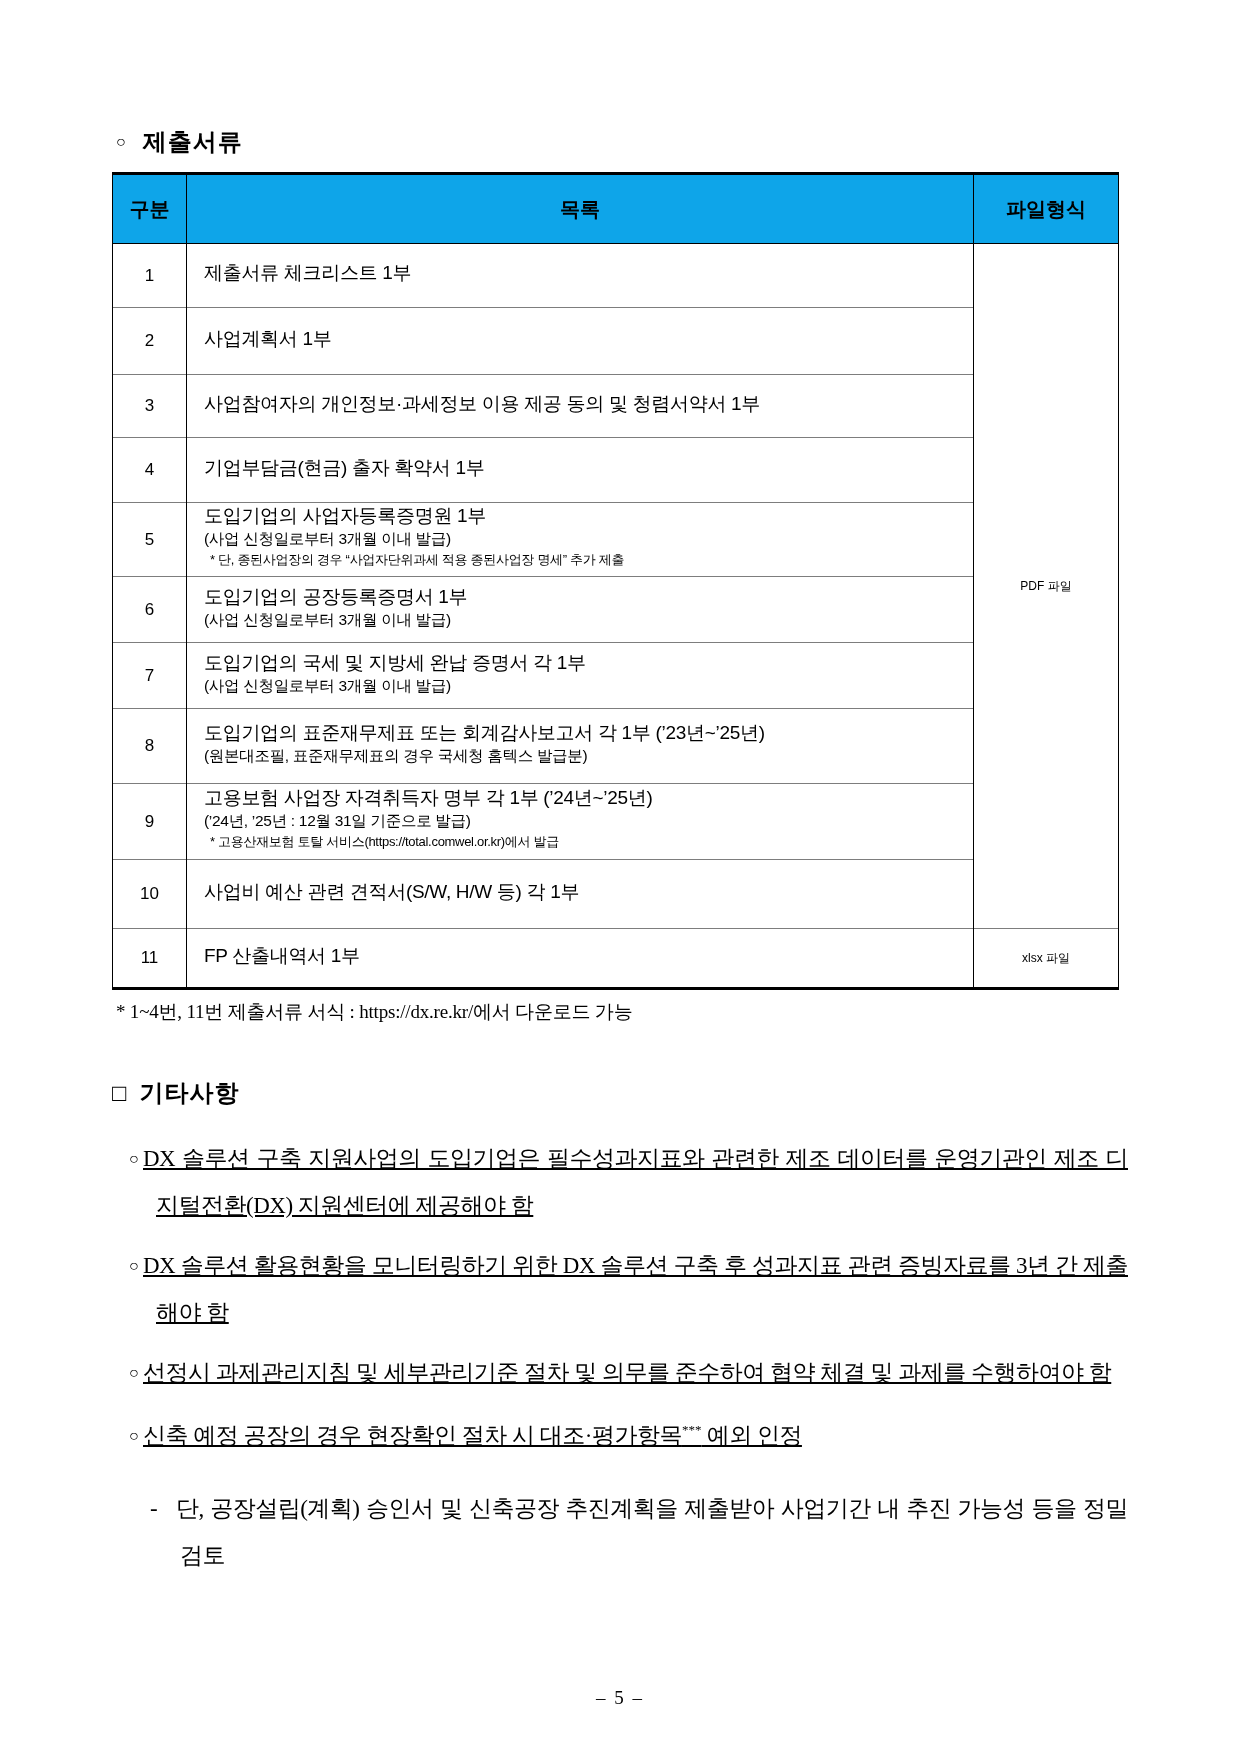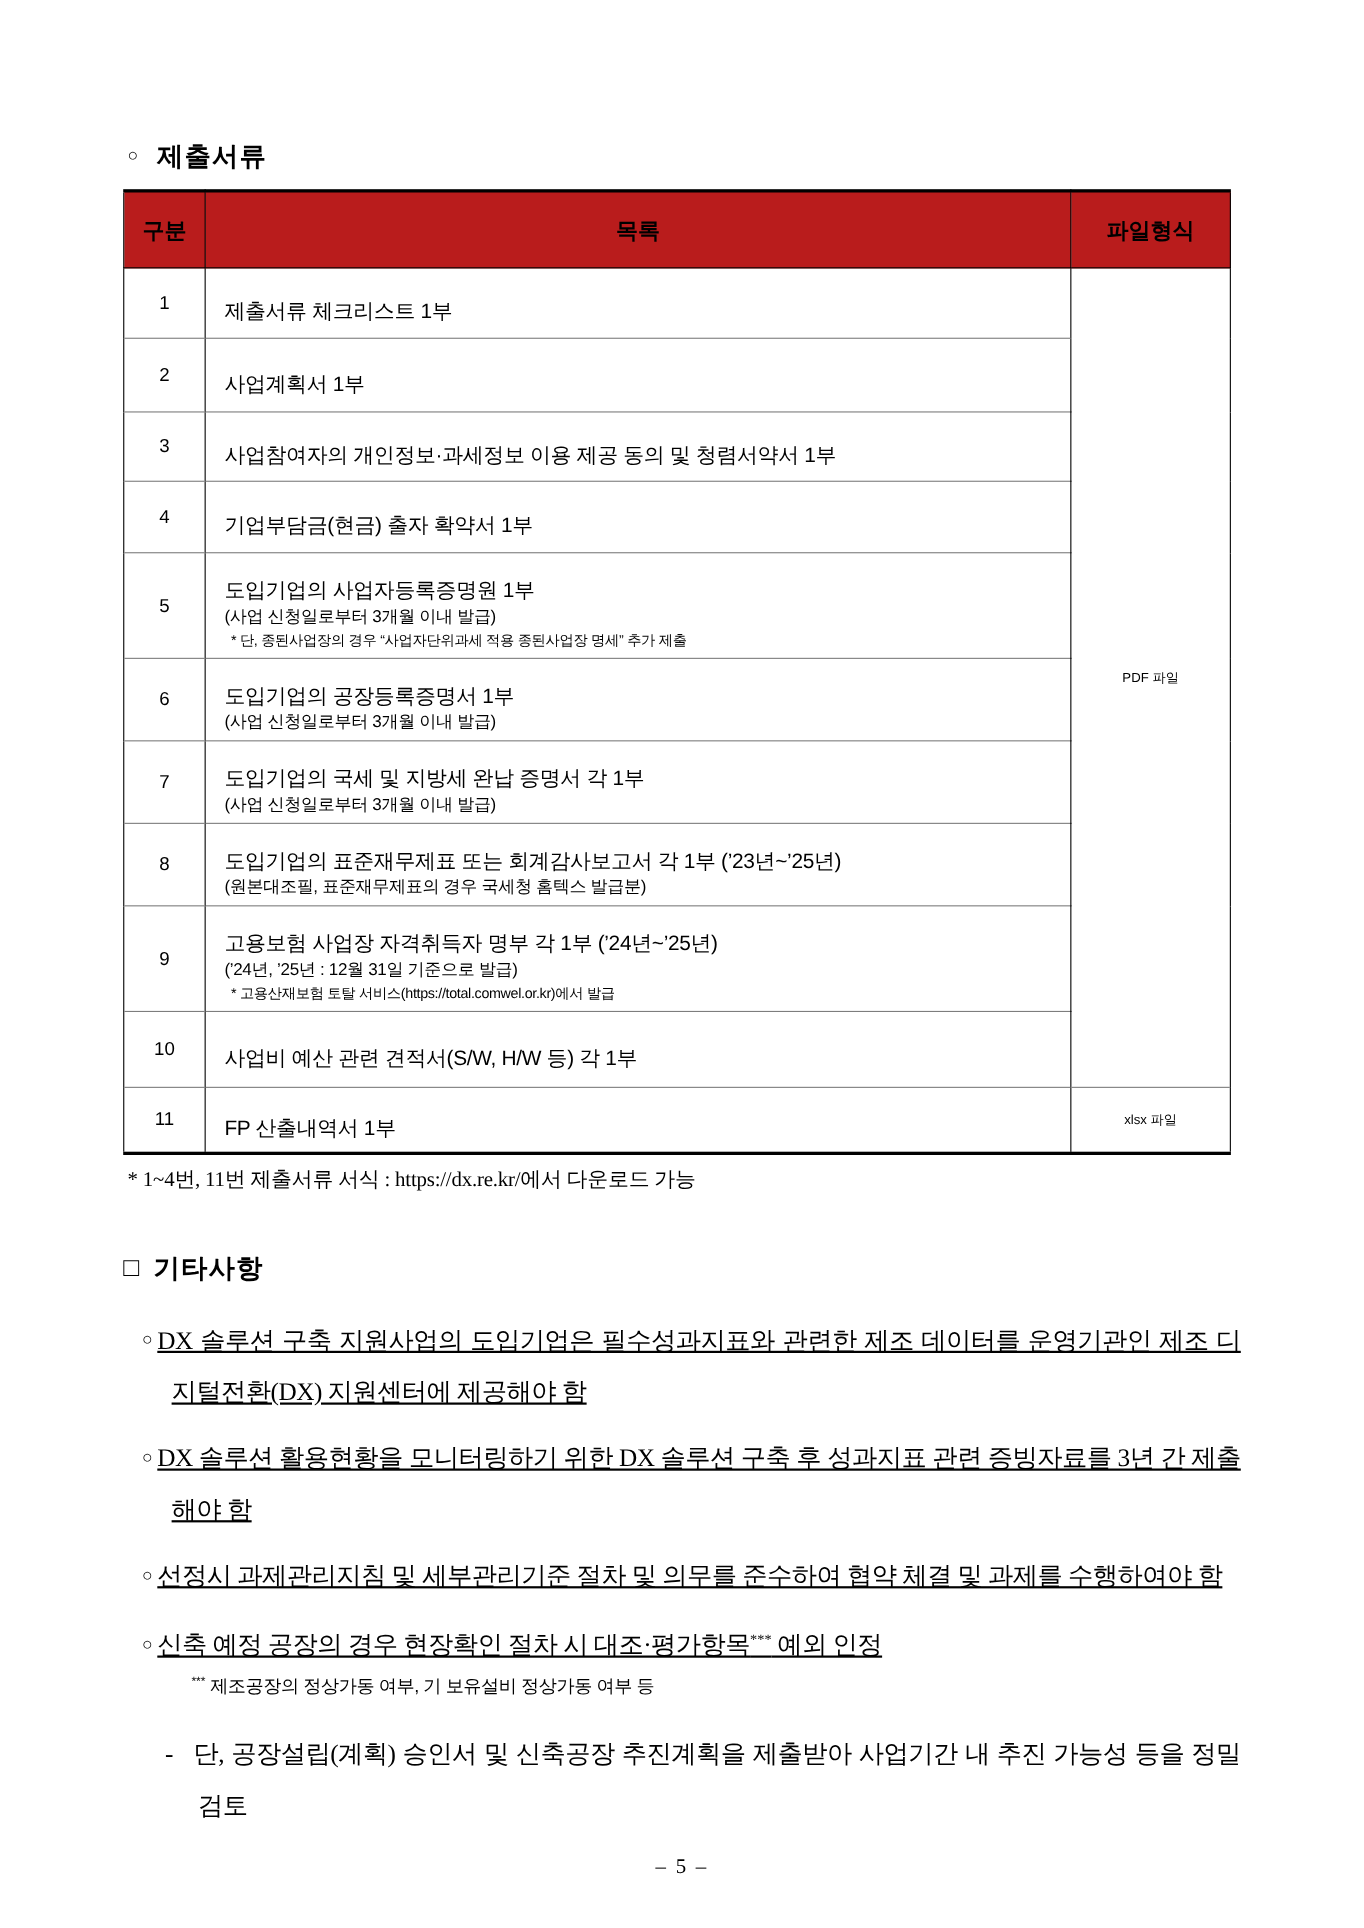--- a/index.html
+++ b/index.html
@@ -40,29 +40,29 @@
   }
   table.docs col.c1{ width:74px; }
   table.docs col.c2{ width:787px; }
   table.docs col.c3{ width:145px; }
   table.docs th, table.docs td{
     border-left:1px solid #000;
     border-right:1px solid #000;
     vertical-align:middle;
   }
   table.docs th{
-    background:#b91c1c;
+    background:#0ea5e9;
     font-size:20px; font-weight:bold;
     text-align:center; height:70px;
     border-bottom:1px solid #000;
   }
   table.docs td{ border-top:1px solid #7d7d7d; }
   table.docs tr.first td{ border-top:none; }
   td.num{ text-align:center; font-size:17px; }
-  td.item{ padding:22px 8px 6px 17px; }
+  td.item{ padding:0 8px 6px 17px; }
   td.fmt{ text-align:center; font-size:12px; }
   .row-main{ font-size:19px; line-height:25px; letter-spacing:-0.3px; }
   .row-sub{ font-size:15.5px; line-height:21px; letter-spacing:-0.3px; }
   .row-note{ font-size:13px; line-height:21px; letter-spacing:-0.3px; padding-left:6px; }
   tr.h64 td{ height:64px; } tr.h67 td{ height:67px; } tr.h63 td{ height:63px; }
   tr.h65 td{ height:65px; } tr.h73 td{ height:73px; } tr.h66 td{ height:66px; }
   tr.h75 td{ height:75px; } tr.h76 td{ height:76px; } tr.h69 td{ height:69px;margin-left:15px; }
   tr.h60 td{ height:60px; }
 
   .table-footnote{
@@ -247,21 +247,20 @@
       <div class="bullet-item">
         <span class="b-marker">○</span>
         <div class="b-text">선정시 과제관리지침 및 세부관리기준 절차 및 의무를 준수하여 협약 체결 및 과제를 수행하여야 함</div>
       </div>
 
       <div class="bullet-item" style="margin-top:16px;">
         <span class="b-marker">○</span>
         <div class="b-text"><span>신축 예정 공장의 경우 현장확인 절차 시 대조·평가항목</span><sup class="stars">***</sup><span> 예외 인정</span></div>
       </div>
 
-      <div class="sub-footnote"><sup class="stars">***</sup><span> 제조공장의 정상가동 여부, 기 보유설비 정상가동 여부 등</span></div>
 
       <div class="dash-item">
         <span class="d-marker">-</span>
         <div class="d-text">단, 공장설립(계획) 승인서 및 신축공장 추진계획을 제출받아 사업기간 내 추진 가능성 등을 정밀 검토</div>
       </div>
 
     </div>
   </div>
 
   <div class="page-number">– 5 –</div>

